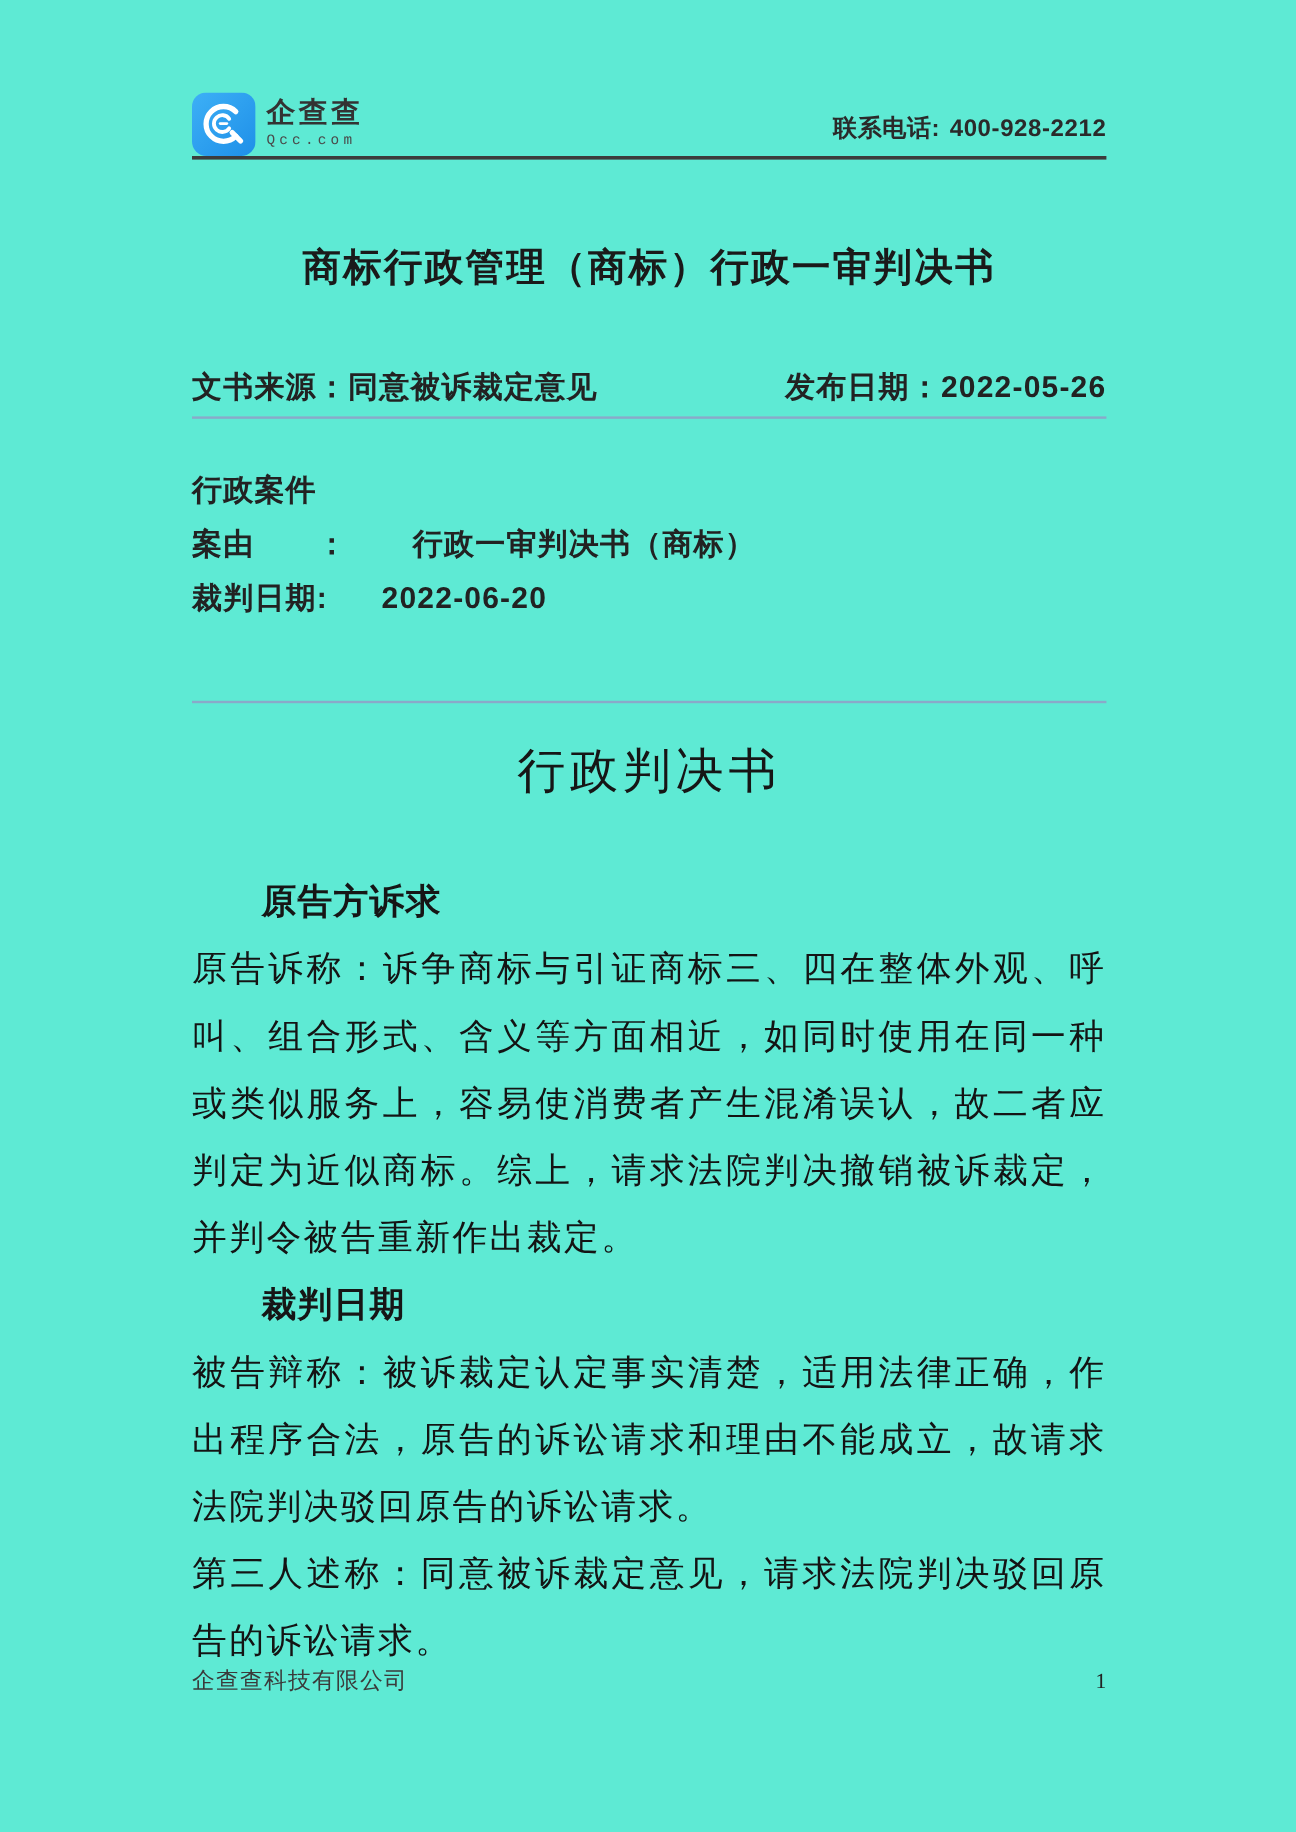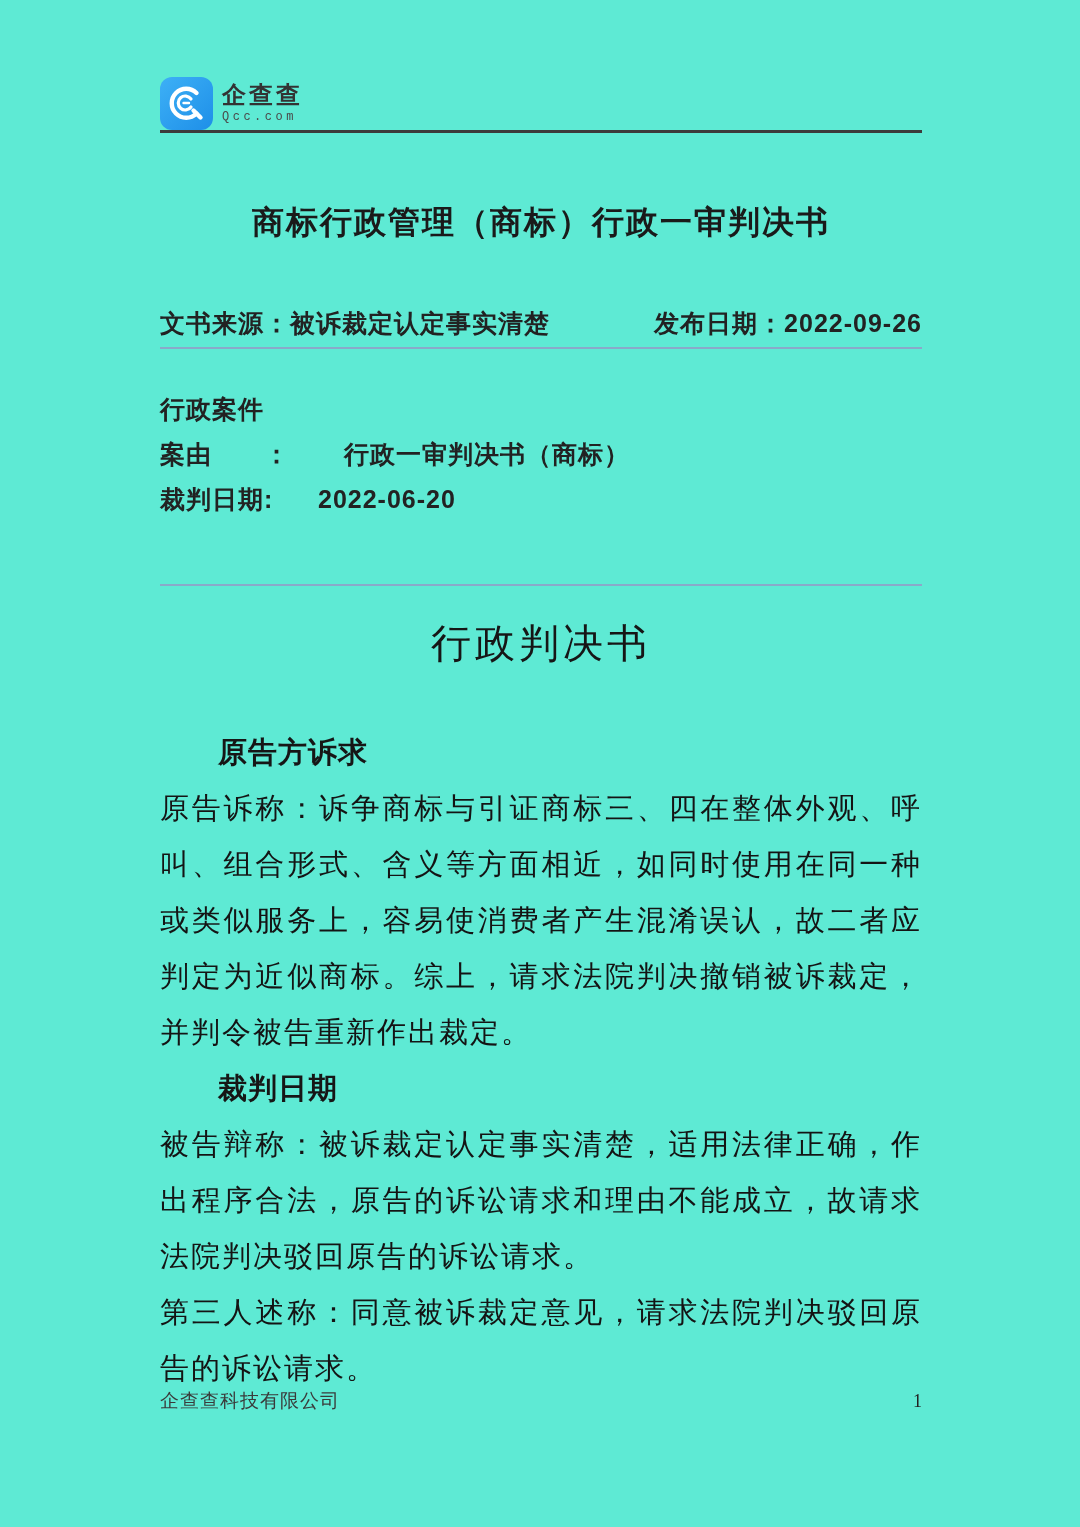--- a/index.html
+++ b/index.html
@@ -99,30 +99,33 @@
             <path d="M 33.5 33.5 L 40.5 40.5" stroke-width="4.4"></path>
             <path d="M 31 30 A 7 7 0 1 1 31 22" stroke-width="3.2"></path>
             <path d="M 23.5 26 L 29 26" stroke-width="2.4"></path>
           </g>
         </svg>
         <div class="logo-text">
           <span class="brand">企查查</span>
           <span class="brand-domain">Qcc.com</span>
         </div>
       </div>
+      <div class="contact">
+        <span>联系电话:</span><span class="sep"></span><span>400-928-2212</span>
+      </div>
     </header>
 
     <h1 class="doc-title">商标行政管理（商标）行政一审判决书</h1>
 
     <div class="source-row">
       <div>
-        <span>文书来源：</span><span>被诉裁定认定事实清楚</span>
+        <span>文书来源：</span><span>同意被诉裁定意见</span>
       </div>
       <div>
-        <span>发布日期：</span><span>2022-09-26</span>
+        <span>发布日期：</span><span>2022-05-26</span>
       </div>
     </div>
     <div class="rule-blue"></div>
 
     <div class="meta">
       <div class="meta-row r1">
         <span class="meta-value">行政案件</span>
       </div>
       <div class="meta-row r2">
         <span class="meta-label">案由　　：</span>

